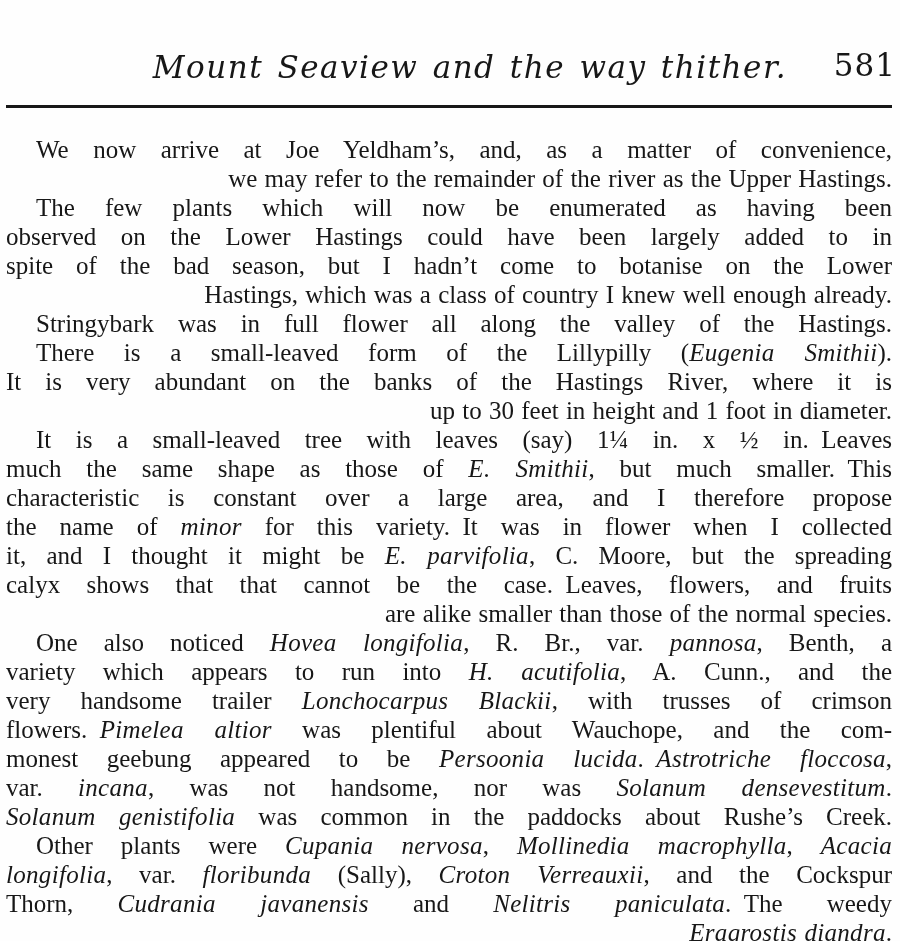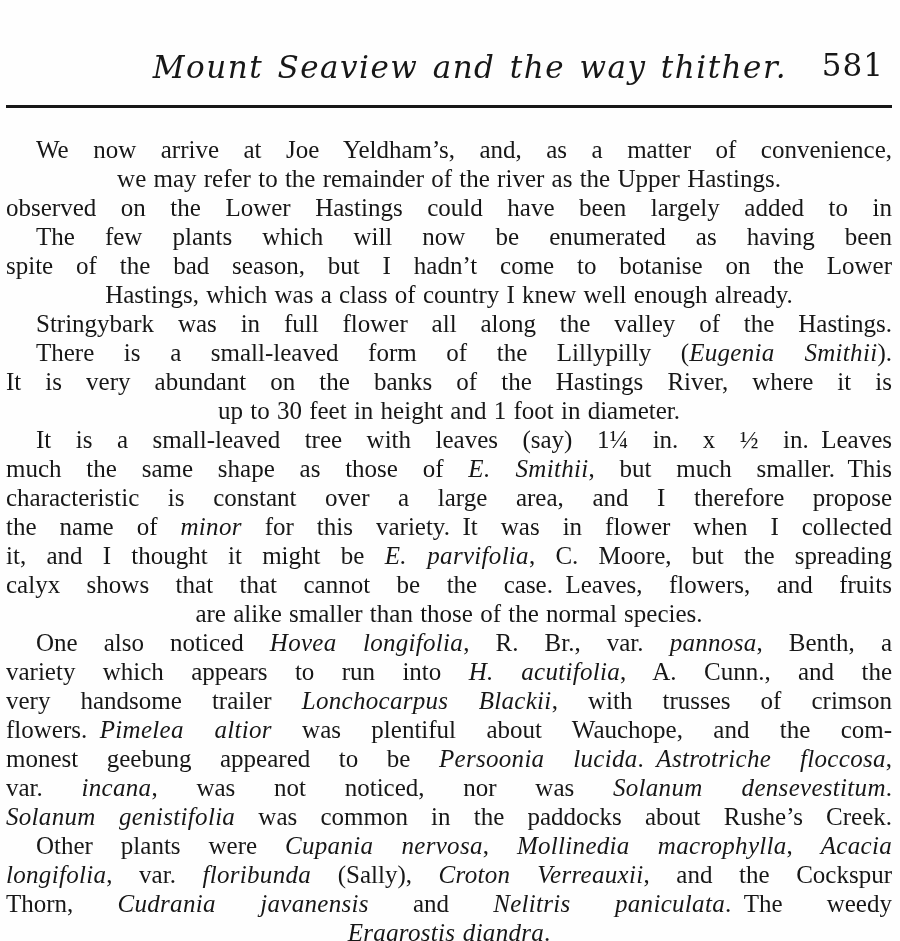--- a/index.html
+++ b/index.html
@@ -29,21 +29,21 @@
     text-align: center;
     font-family: "DejaVu Serif", serif;
     font-style: italic;
     font-weight: 500;
     font-size: 31px;
     letter-spacing: 1.5px;
     word-spacing: 3px;
   }
   .page-number {
     position: absolute;
-    right: 16px;
+    right: 4px;
     top: 4px;
     font-family: "DejaVu Serif", serif;
     font-size: 31px;
     letter-spacing: 1px;
   }
   .rule {
     position: absolute;
     left: 6px;
     right: 8px;
     top: 62px;
@@ -52,21 +52,21 @@
   }
   .body {
     padding: 0 8px 0 6px;
     font-size: 25px;
     line-height: 29px;
     word-spacing: 1px;
   }
   .paragraph { margin: 0; }
   .line {
     white-space: pre-wrap;
-    text-align: center;
+    text-align: right;
   }
   .line.just {
     text-align: justify;
     text-align-last: justify;
   }
   .line.indent { padding-left: 30px; }
   .line em {
     letter-spacing: 0.3px;
   }
 </style>
@@ -78,22 +78,22 @@
     <div class="running-title">Mount Seaview and the way thither.</div>
     <div class="page-number">581</div>
     <div class="rule"></div>
   </div>
   <div class="body">
       <div class="paragraph">
         <div class="line indent just"><span>We now arrive at Joe Yeldham’s, and, as a matter of convenience,</span></div>
         <div class="line"><span>we may refer to the remainder of the river as the Upper Hastings.</span></div>
       </div>
       <div class="paragraph">
+        <div class="line indent just"><span>The few plants which will now be enumerated as having been</span></div>
         <div class="line just"><span>observed on the Lower Hastings could have been largely added to in</span></div>
-        <div class="line indent just"><span>The few plants which will now be enumerated as having been</span></div>
         <div class="line just"><span>spite of the bad season, but I hadn’t come to botanise on the Lower</span></div>
         <div class="line"><span>Hastings, which was a class of country I knew well enough already.</span></div>
       </div>
       <div class="paragraph">
         <div class="line indent just"><span>Stringybark was in full flower all along the valley of the Hastings.</span></div>
       </div>
       <div class="paragraph">
         <div class="line indent just"><span>There is a small-leaved form of the Lillypilly (</span><em>Eugenia Smithii</em><span>).</span></div>
         <div class="line just"><span>It is very abundant on the banks of the Hastings River, where it is</span></div>
         <div class="line"><span>up to 30 feet in height and 1 foot in diameter.</span></div>
@@ -106,21 +106,21 @@
         <div class="line just"><span>it, and I thought it might be </span><em>E. parvifolia</em><span>, C. Moore, but the spreading</span></div>
         <div class="line just"><span>calyx shows that that cannot be the case. Leaves, flowers, and fruits</span></div>
         <div class="line"><span>are alike smaller than those of the normal species.</span></div>
       </div>
       <div class="paragraph">
         <div class="line indent just"><span>One also noticed </span><em>Hovea longifolia</em><span>, R. Br., var. </span><em>pannosa</em><span>, Benth, a</span></div>
         <div class="line just"><span>variety which appears to run into </span><em>H. acutifolia</em><span>, A. Cunn., and the</span></div>
         <div class="line just"><span>very handsome trailer </span><em>Lonchocarpus Blackii</em><span>, with trusses of crimson</span></div>
         <div class="line just"><span>flowers. </span><em>Pimelea altior</em><span> was plentiful about Wauchope, and the com-</span></div>
         <div class="line just"><span>monest geebung appeared to be </span><em>Persoonia lucida</em><span>. </span><em>Astrotriche floccosa</em><span>,</span></div>
-        <div class="line just"><span>var. </span><em>incana</em><span>, was not noticed, nor was </span><em>Solanum densevestitum</em><span>.</span></div>
+        <div class="line just"><span>var. </span><em>incana</em><span>, was not handsome, nor was </span><em>Solanum densevestitum</em><span>.</span></div>
         <div class="line just"><em>Solanum genistifolia</em><span> was common in the paddocks about Rushe’s Creek.</span></div>
       </div>
       <div class="paragraph">
         <div class="line indent just"><span>Other plants were </span><em>Cupania nervosa</em><span>, </span><em>Mollinedia macrophylla</em><span>, </span><em>Acacia</em></div>
         <div class="line just"><em>longifolia</em><span>, var. </span><em>floribunda</em><span> (Sally), </span><em>Croton Verreauxii</em><span>, and the Cockspur</span></div>
         <div class="line just"><span>Thorn, </span><em>Cudrania javanensis</em><span> and </span><em>Nelitris paniculata</em><span>. The weedy</span></div>
         <div class="line"><em>Eragrostis diandra</em><span>.</span></div>
         <div class="line just"><em>Solanum aviculare</em><span> was also seen, and also </span><em>Carex longifolia</em><span> and</span></div>
       </div>
     </div>

